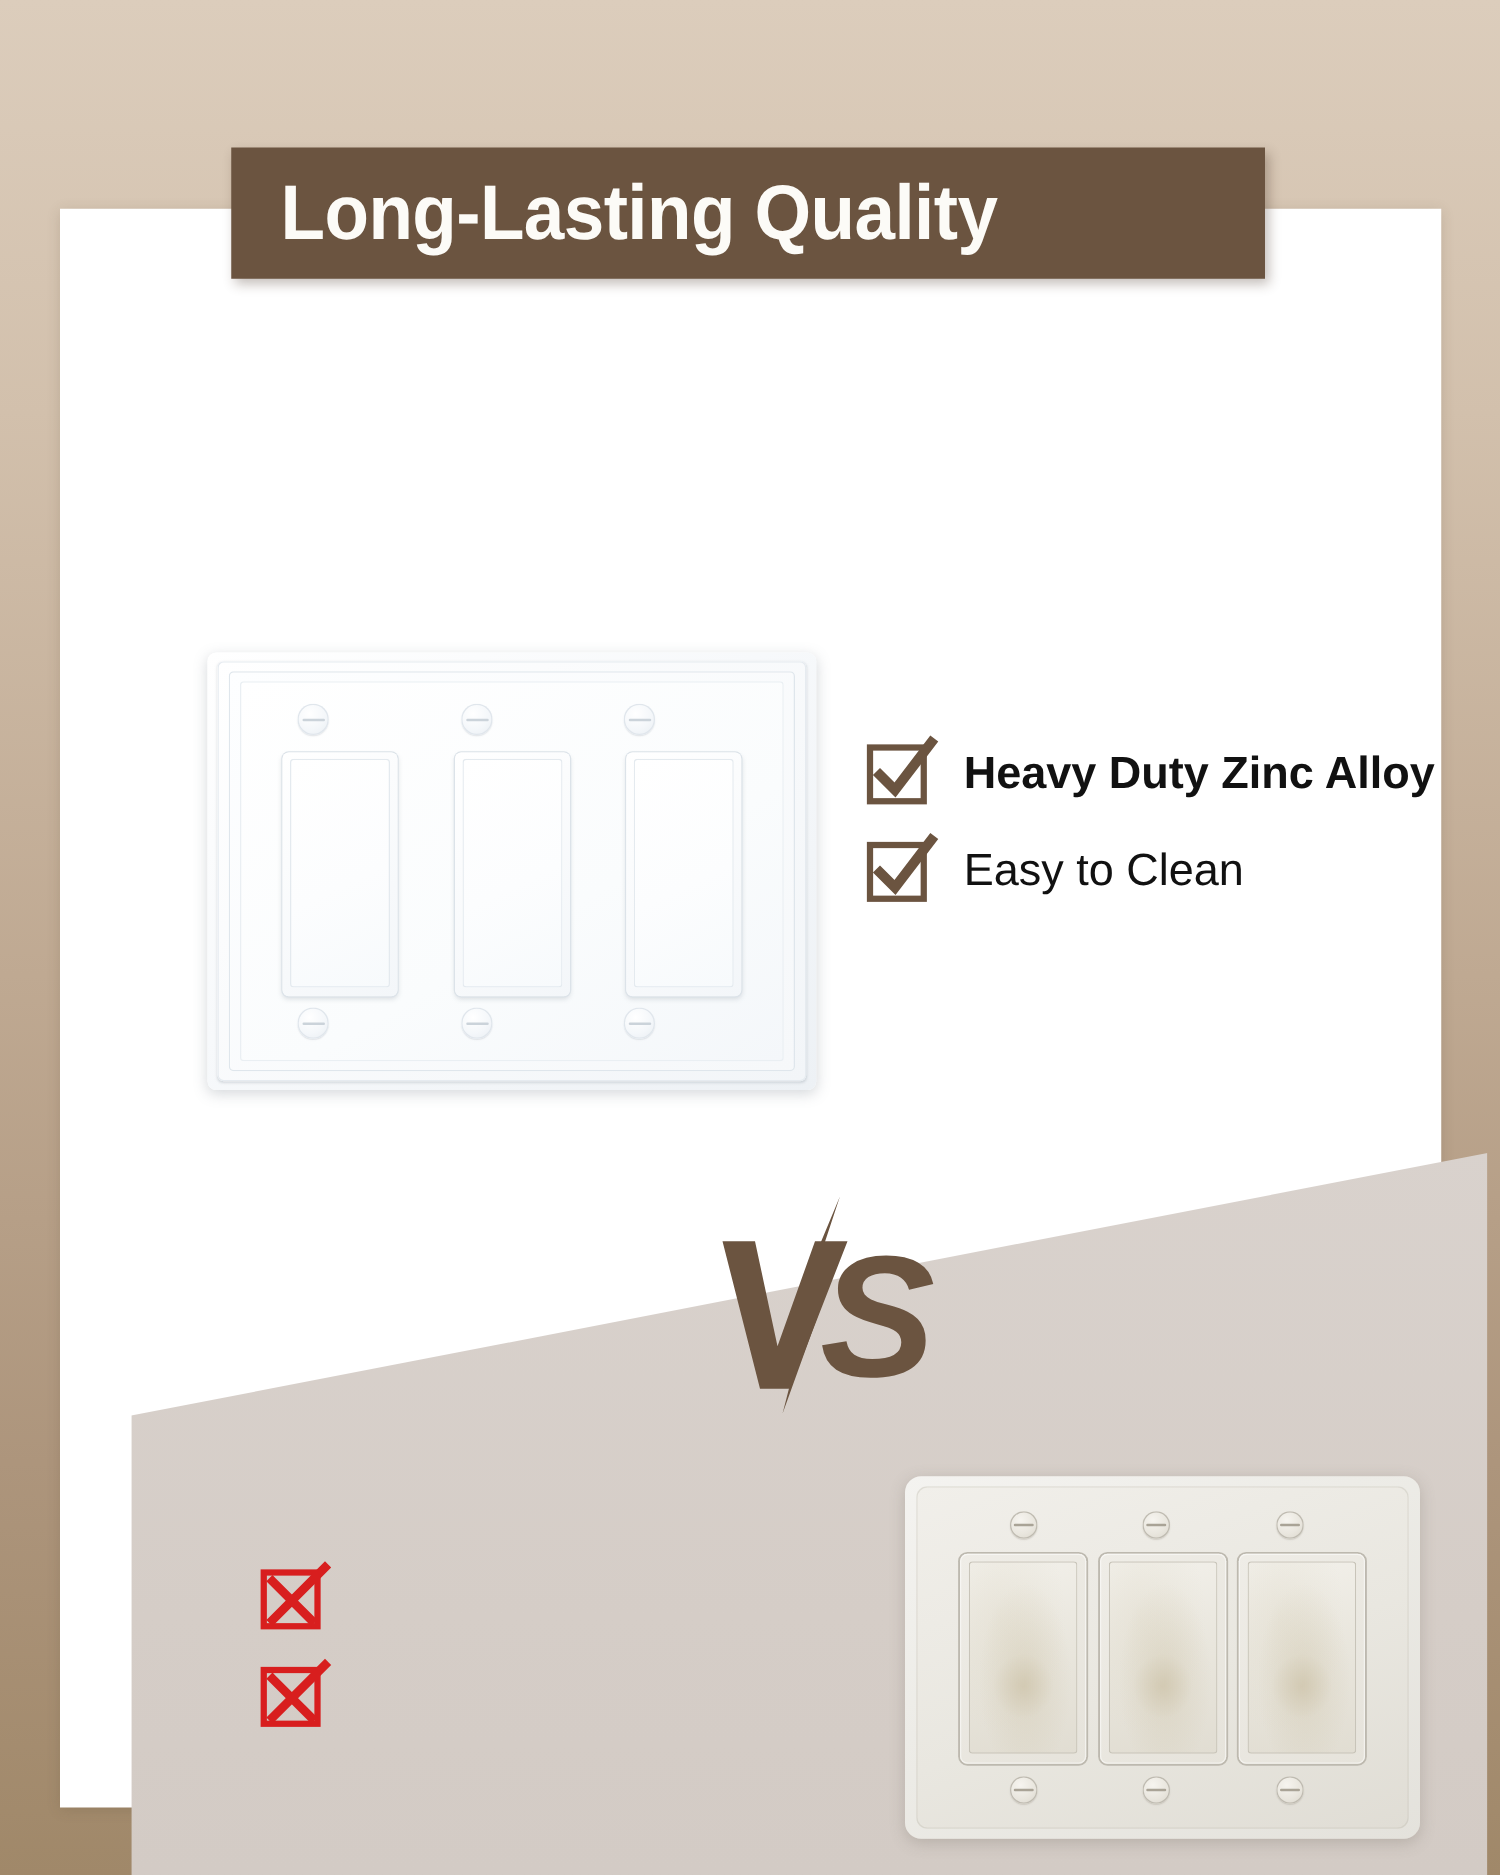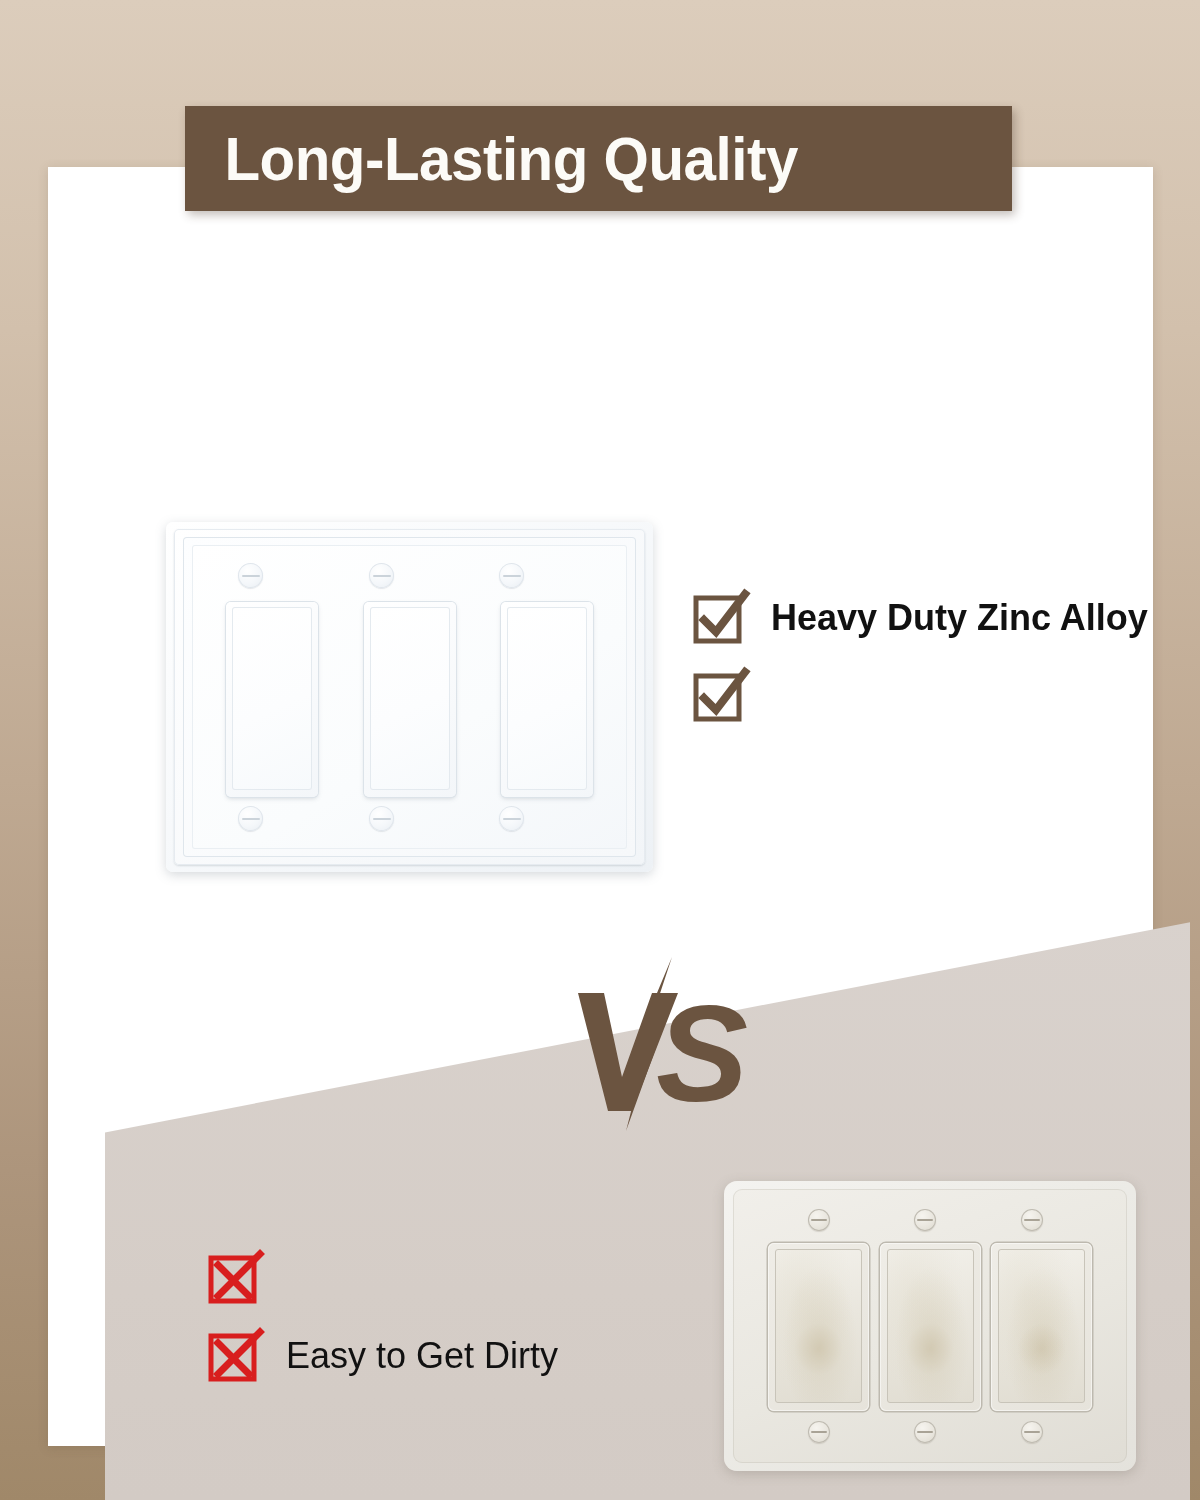--- a/index.html
+++ b/index.html
@@ -31,21 +31,21 @@
     position:absolute;
     left:57px; top:745px;
     width:1085px; height:689px;
     background:linear-gradient(180deg,#D9D2CD 0%, #D5CDC7 55%, #D2CAC4 100%);
     clip-path:polygon(0% 32.0%, 100% 1.5%, 100% 100%, 0% 100%);
   }
 
   
   #banner {
     position:absolute;
-    left:185px; top:106px;
+    left:185px; top:118px;
     width:827px; height:105px;
     background:#6B5440;
     box-shadow:3px 4px 9px rgba(60,40,25,.30);
     display:flex; align-items:center;
   }
   #banner-title {
     color:#FCFBF7;
     font-size:62px;
     font-weight:bold;
     letter-spacing:-0.5px;
@@ -221,20 +221,21 @@
       </div>
 
 
       <div class="feature-item">
         <span class="mark-icon">
           <svg viewBox="0 0 52 52">
             <rect x="3" y="6" width="43" height="43" fill="none" stroke="#6B5440" stroke-width="5"></rect>
             <path d="M11 28 L23 40 L52 2" fill="none" stroke="#6B5440" stroke-width="8" stroke-linecap="square"></path>
           </svg>
         </span>
+        <span class="feature-label">Easy to Clean</span>
       </div>
 
     </div>
 
     <div id="vs-badge">
       <svg viewBox="0 0 200 190" width="200" height="190" aria-label="VS">
         <g fill="#6B5440">
 
           <path d="M112 8 L83 96 L97 96 L66 182 L86 104 L72 104 Z"></path>
 
@@ -259,21 +260,20 @@
 
 
       <div class="feature-item">
         <span class="mark-icon">
           <svg viewBox="0 0 52 52">
             <rect x="3" y="6" width="43" height="43" fill="none" stroke="#D81E1E" stroke-width="5"></rect>
             <path d="M10 13 L41 44" fill="none" stroke="#D81E1E" stroke-width="7" stroke-linecap="square"></path>
             <path d="M10 44 L52 2" fill="none" stroke="#D81E1E" stroke-width="7" stroke-linecap="square"></path>
           </svg>
         </span>
-        <span class="feature-label">Easy to Get Dirty</span>
       </div>
 
     </div>
 
     <div class="plate" id="plate-bad">
       <div class="face">
         <div class="screw" style="left:75px;top:20px;"></div>
         <div class="screw" style="left:181px;top:20px;"></div>
         <div class="screw" style="left:288px;top:20px;"></div>
         <div class="screw" style="left:75px;bottom:20px;"></div>

